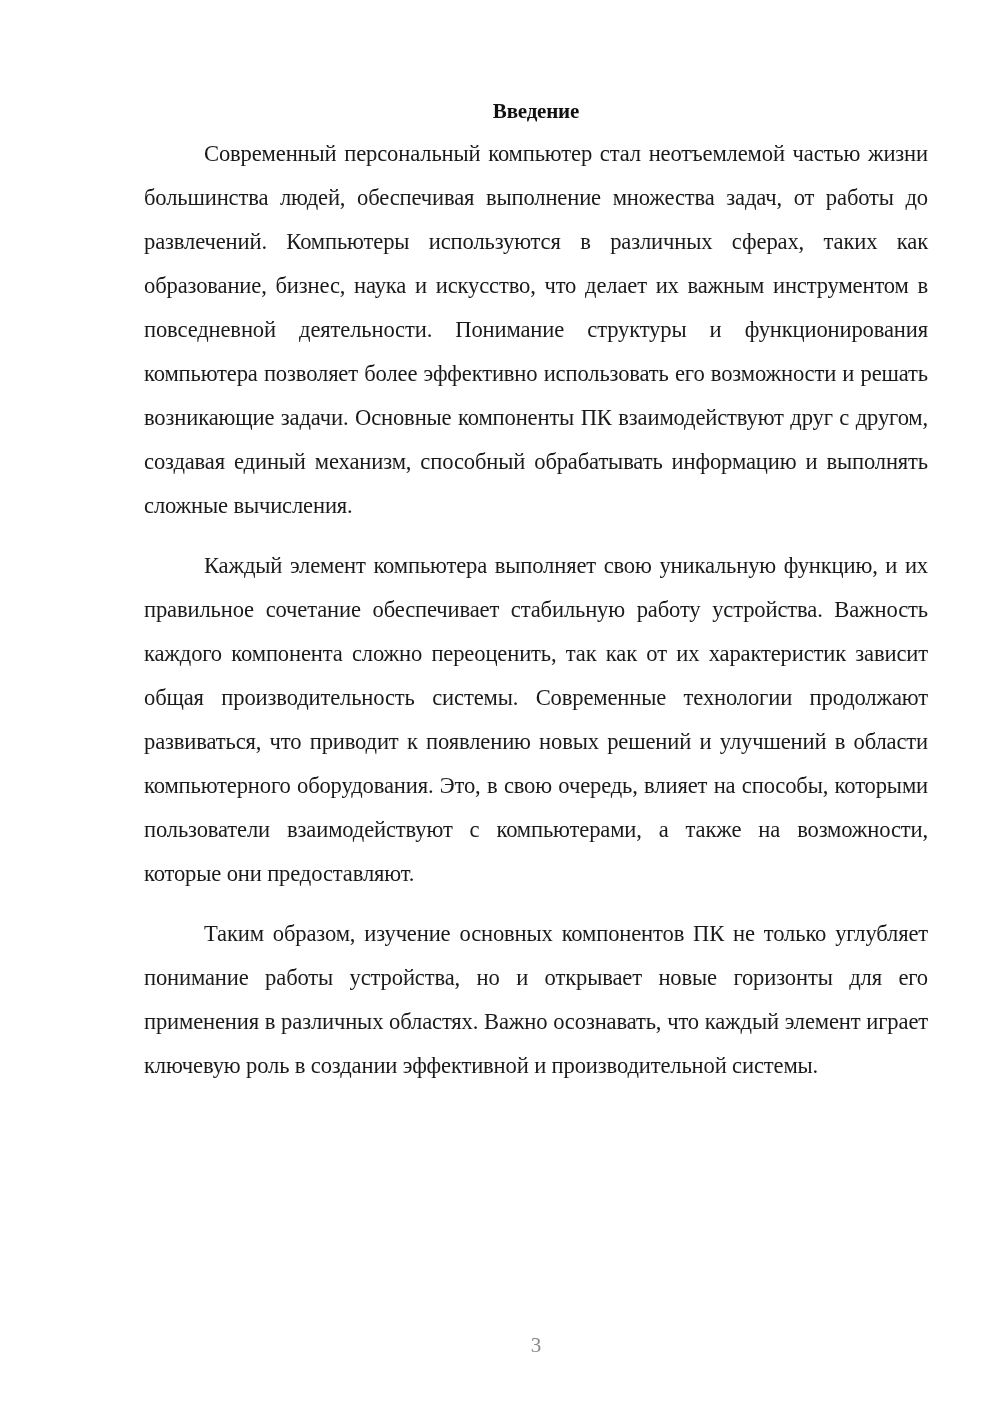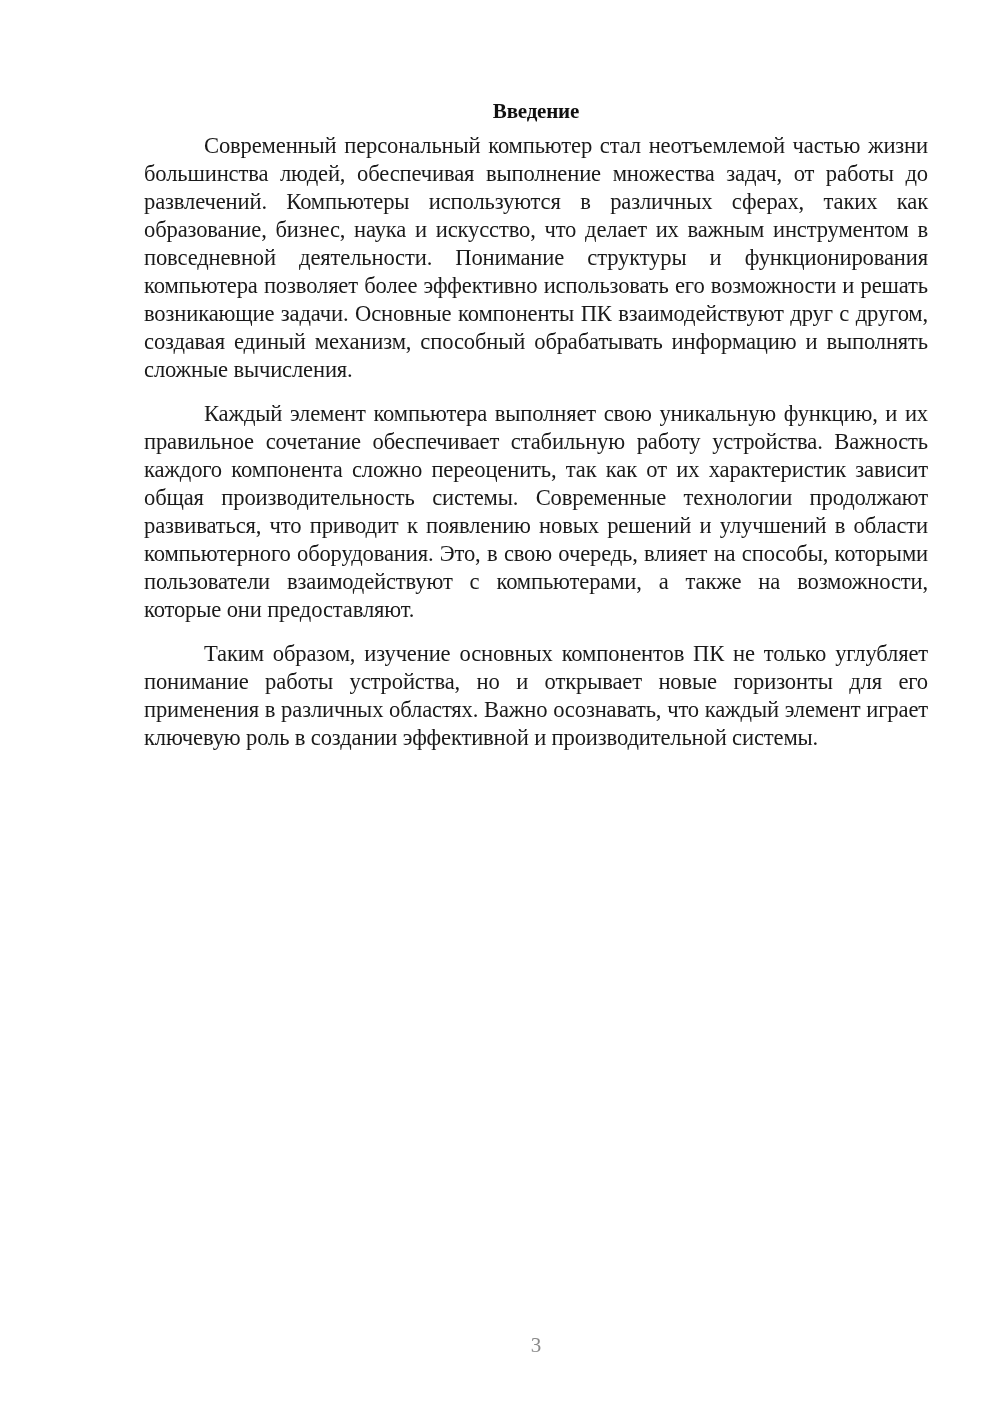--- a/index.html
+++ b/index.html
@@ -33,21 +33,21 @@
       font-weight: bold;
       font-size: 21px;
       line-height: 30px;
       margin: 0 0 6px 0;
       color: #111;
       letter-spacing: -0.2px;
     }
     .para {
       margin: 0 0 16px 0;
       font-size: 22.6px;
-      line-height: 28px;
+      line-height: 44px;
       text-align: justify;
       text-indent: 60px;
       letter-spacing: -0.15px;
       hyphens: none;
     }
     .page-number {
       position: absolute;
       top: 1333px;
       left: 0;
       width: 1072px;

